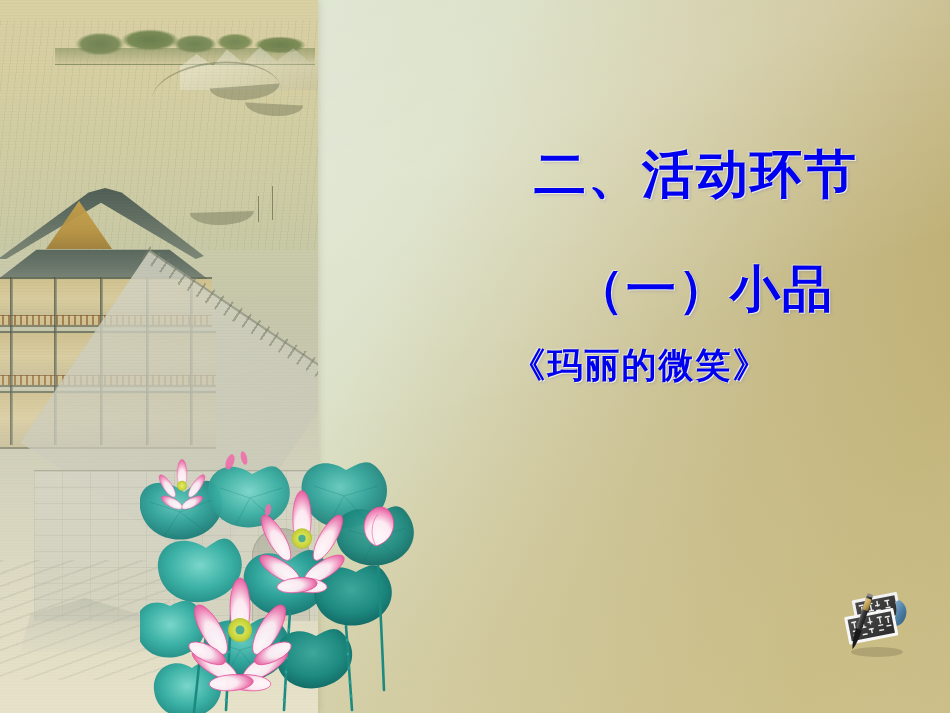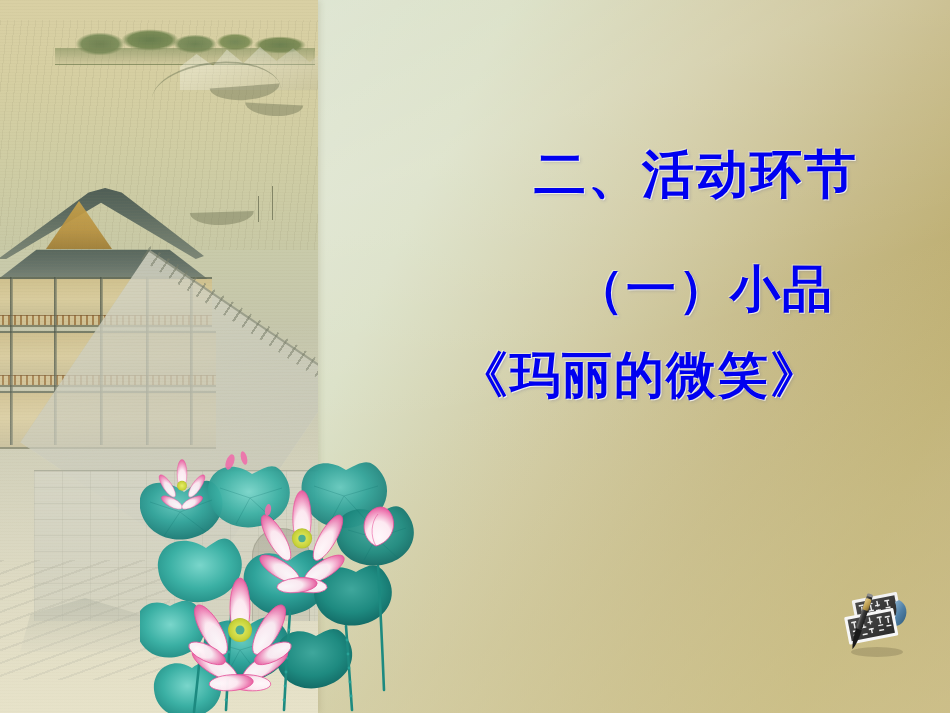--- a/index.html
+++ b/index.html
@@ -286,21 +286,21 @@
     font-weight: bold;
     letter-spacing: 2px;
     white-space: nowrap;
     text-shadow:
        1px  1px 0 rgba(255,255,255,0.75),
       -1px -1px 0 rgba(255,255,255,0.45),
        2px  2px 3px rgba(90,90,140,0.22);
   }
   #line1 { top: 132px; left: 56px; width: 100%; font-size: 52px; }
   #line2 { top: 248px; left: 64px; width: 100%; font-size: 50px; }
-  #line3 { top: 334px; left: 0px;  width: 100%; font-size: 50px; }
+  #line3 { top: 334px; left: 0px;  width: 100%; font-size: 35px; }
 
   
   #scroll-icon {
     position: absolute;
     left: 833px;
     top: 590px;
     width: 80px;
     height: 72px;
   }
 </style>

